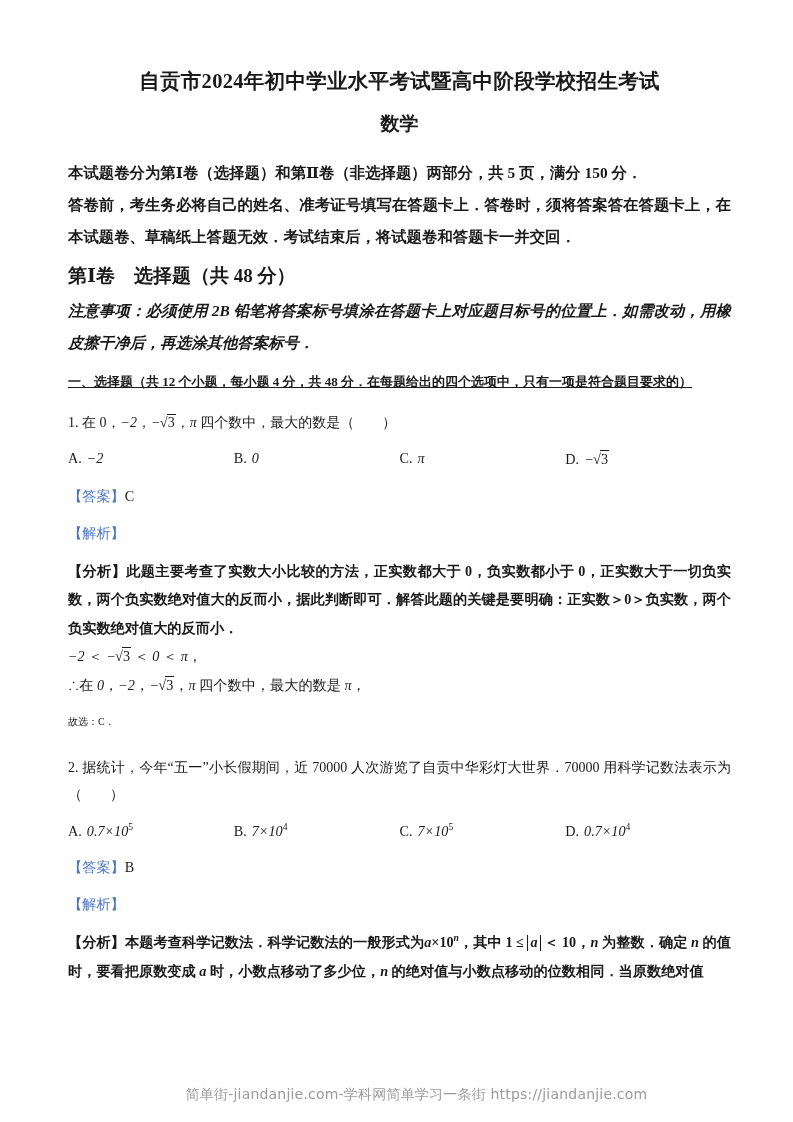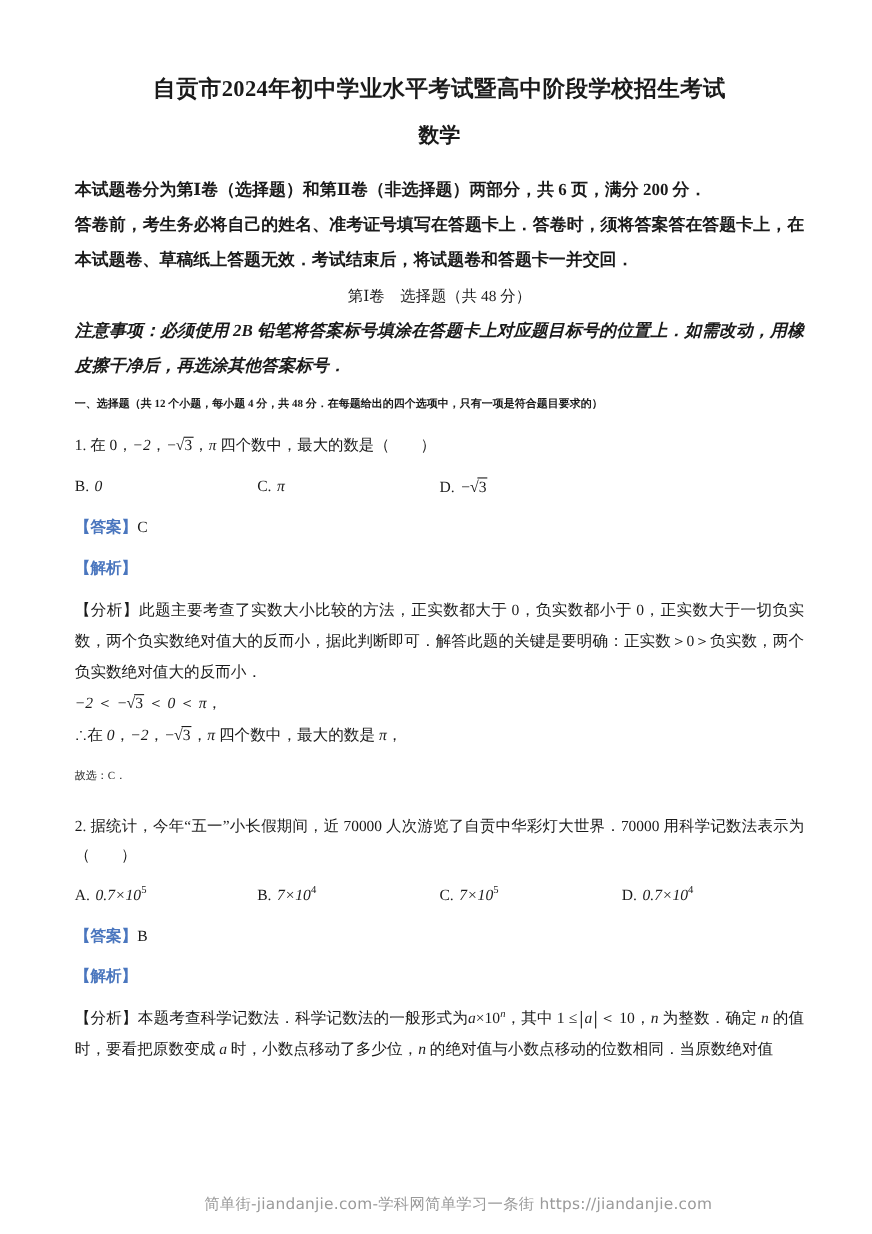--- a/index.html
+++ b/index.html
@@ -43,41 +43,41 @@
     margin-top: 20px;
   }
   .instr-line {
     font-weight: bold;
     font-size: 15.4px;
     line-height: 2.08;
     text-align: justify;
     text-justify: inter-ideograph;
   }
   .section-head {
-    text-align: center;
-    font-weight: normal;
-    font-size: 14px;
+    font-weight: bold;
+    font-size: 19px;
     line-height: 2.0;
     margin-top: 4px;
   }
   .notice {
     font-weight: bold;
     font-size: 15.4px;
     line-height: 2.08;
     text-align: justify;
     text-justify: inter-ideograph;
     font-style: italic;
   }
   .part-head {
     font-weight: bold;
-    font-size: 10px;
+    font-size: 13px;
     line-height: 2.08;
     margin-top: 8px;
     text-align: justify;
     text-justify: inter-ideograph;
+    text-decoration: underline;
   }
   
   .question {
     margin-top: 14px;
   }
   .q-stem {
     font-size: 14px;
     line-height: 1.95;
     text-align: justify;
     text-justify: inter-ideograph;
@@ -94,29 +94,29 @@
   }
   .opt-label { margin-right: 5px; }
   
   .ans-line {
     font-size: 14.2px;
     line-height: 1.9;
     margin-top: 10px;
   }
   .tag {
     color: #4a76be;
-    font-weight: bold;
   }
   .ans-val { color: #1a1a1a; }
   .para {
     font-size: 14.2px;
     line-height: 2.0;
     margin-top: 10px;
     text-align: justify;
     text-justify: inter-ideograph;
+    font-weight: bold;
   }
   .math-line {
     font-size: 14.2px;
     line-height: 2.0;
   }
   .concl {
     font-size: 10px;
     line-height: 2.0;
     margin-top: 12px;
   }
@@ -159,38 +159,41 @@
 </style>
 </head>
 <body>
 
 <div class="page">
 
   <h1 class="doc-title">自贡市2024年初中学业水平考试暨高中阶段学校招生考试</h1>
   <h2 class="doc-subtitle">数学</h2>
 
   <div class="instructions">
-    <div class="instr-line">本试题卷分为第Ⅰ卷（选择题）和第Ⅱ卷（非选择题）两部分，共 6 页，满分 200 分．</div>
+    <div class="instr-line">本试题卷分为第Ⅰ卷（选择题）和第Ⅱ卷（非选择题）两部分，共 5 页，满分 150 分．</div>
     <div class="instr-line">答卷前，考生务必将自己的姓名、准考证号填写在答题卡上．答卷时，须将答案答在答题卡上，在本试题卷、草稿纸上答题无效．考试结束后，将试题卷和答题卡一并交回．</div>
   </div>
 
   <div class="section-head">第Ⅰ卷　选择题（共 48 分）</div>
 
   <div class="notice">注意事项：必须使用 2B 铅笔将答案标号填涂在答题卡上对应题目标号的位置上．如需改动，用橡皮擦干净后，再选涂其他答案标号．</div>
 
   <div class="part-head">一、选择题（共 12 个小题，每小题 4 分，共 48 分．在每题给出的四个选项中，只有一项是符合题目要求的）</div>
 
   <div class="question">
     <div class="q-stem">
       <span>1.</span>
       <span>在 0，</span><span class="mi">−2</span>，<span class="sqrt">−<span class="radic">√</span><span class="rad-body">3</span></span>，<span class="mi">π</span>
       <span>四个数中，最大的数是（　　）</span>
     </div>
     <div class="q-options">
       <div class="opt">
+        <span class="opt-label">A.</span><span class="mi">−2</span>
+      </div>
+      <div class="opt">
         <span class="opt-label">B.</span><span class="mi">0</span>
       </div>
       <div class="opt">
         <span class="opt-label">C.</span><span class="mi">π</span>
       </div>
       <div class="opt">
         <span class="opt-label">D.</span><span class="sqrt">−<span class="radic">√</span><span class="rad-body">3</span></span>
       </div>
     </div>
 

